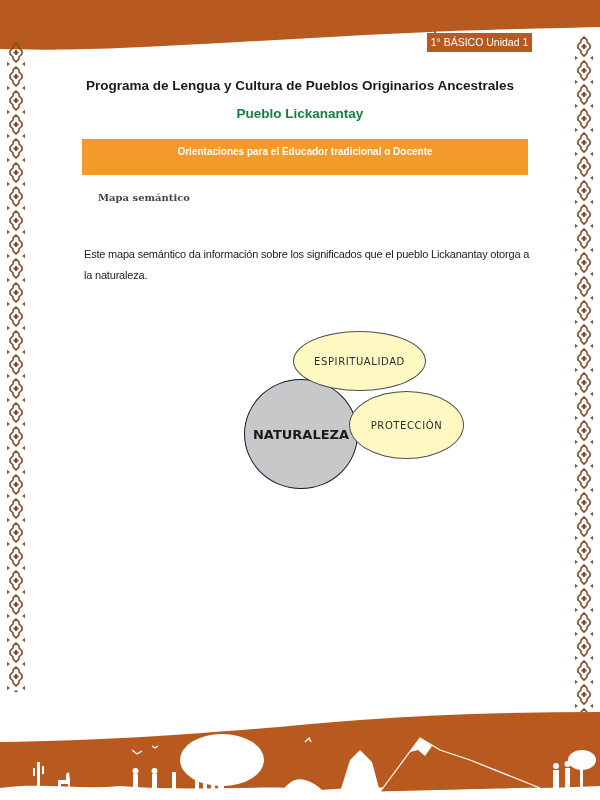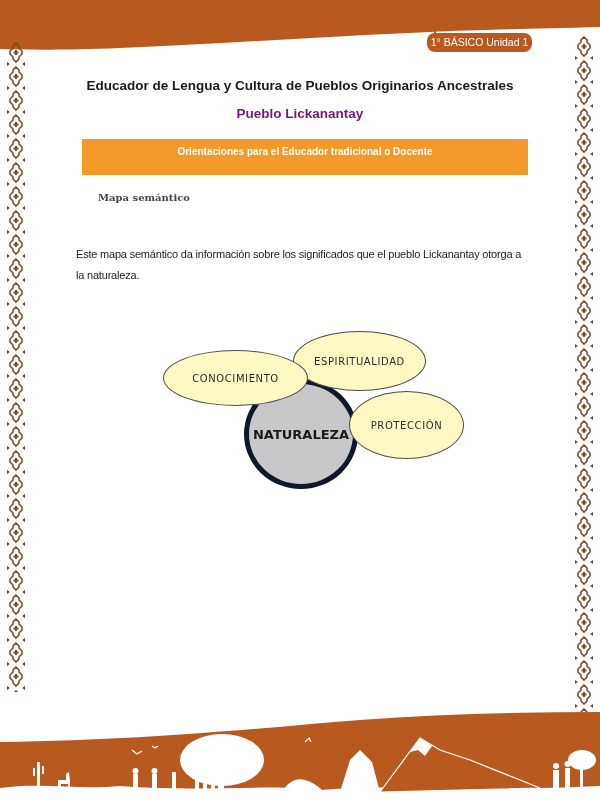--- a/index.html
+++ b/index.html
@@ -2,38 +2,38 @@
 <html><head>
 <meta charset="utf-8">
 <style>
   html, body { margin:0; padding:0; }
   body { width:600px; height:800px; position:relative; overflow:hidden; background:#ffffff; font-family:"Liberation Sans", sans-serif; }
 
   .top-banner { position:absolute; left:0; top:0; width:600px; height:60px; }
   .bottom-banner { position:absolute; left:0; top:700px; width:600px; height:100px; }
 
   .unit-tag-line { position:absolute; left:434px; top:22px; width:2px; height:12px; background:#b85a20; }
-  .unit-tag { position:absolute; left:427px; top:33px; width:105px; height:19px; background:#b85a20; color:#fff; font-family:"Liberation Sans", sans-serif; font-size:10.5px; line-height:19px; text-align:center; border-radius:8px; }
+  .unit-tag { position:absolute; left:427px; top:33px; width:105px; height:19px; background:#b85a20; color:#fff; font-family:"Liberation Sans", sans-serif; font-size:10.5px; line-height:19px; text-align:center; border-radius:0; }
 
   .border-strip { position:absolute; width:18px; }
   .border-left { left:7px; top:42px; height:650px; }
   .border-right { left:575px; top:36px; height:690px; }
 
   .title-1 { position:absolute; left:0; top:78px; width:600px; text-align:center; font-family:"Liberation Sans", sans-serif; font-weight:bold; font-size:13.5px; color:#1a1a1a; }
-  .title-2 { position:absolute; left:0; top:106px; width:600px; text-align:center; font-family:"Liberation Sans", sans-serif; font-weight:bold; font-size:13.5px; color:#701a75; }
+  .title-2 { position:absolute; left:0; top:106px; width:600px; text-align:center; font-family:"Liberation Sans", sans-serif; font-weight:bold; font-size:13.5px; color:#15803d; }
 
   .orange-bar { position:absolute; left:82px; top:139px; width:446px; height:36px; background:#f39a2b; color:#fff; font-family:"Liberation Sans", sans-serif; font-weight:bold; font-size:10px; line-height:26px; text-align:center; }
 
   .section-heading { position:absolute; left:98px; top:192px; font-family:"DejaVu Serif", serif; font-weight:bold; font-size:10px; color:#444; }
 
-  .body-text { position:absolute; left:76px; top:244px; width:450px; font-family:"Liberation Sans", sans-serif; font-size:11px; line-height:21px; color:#222; letter-spacing:-0.2px; }
+  .body-text { position:absolute; left:84px; top:244px; width:450px; font-family:"Liberation Sans", sans-serif; font-size:11px; line-height:21px; color:#222; letter-spacing:-0.2px; }
 
   .map { position:absolute; left:140px; top:325px; width:340px; height:225px; }
   .ellipse { position:absolute; border-radius:50%; background:#fef9c3; border:1.2px solid #4d4d4d; box-sizing:border-box; display:flex; align-items:center; justify-content:center; color:#2b2b2b; font-family:"DejaVu Sans", sans-serif; font-size:10px; letter-spacing:0.6px; font-weight:normal; }
-  .ellipse.center { background:#c8c8cb; border:5px solid #0f172a; color:#1a1a1a; font-weight:bold; font-size:13px; letter-spacing:0; }
+  .ellipse.center { background:#c8c8cb; border:1px solid #0f172a; color:#1a1a1a; font-weight:bold; font-size:13px; letter-spacing:0; }
 </style>
 </head>
 <body>
 
 <svg class="top-banner" viewBox="0 0 600 60" preserveAspectRatio="none">
   <path d="M0,0 H600 V27 C520,29 470,30 430,32 C330,36 220,44 120,48 C70,50 30,50 0,49 Z" fill="#b85a20"></path>
 </svg>
 
 <div class="unit-tag-line"></div>
 <div class="unit-tag">1° BÁSICO Unidad 1</div>
@@ -54,33 +54,32 @@
     <pattern id="andeanR" x="0" y="0" width="18" height="24" patternUnits="userSpaceOnUse">
       <path d="M9,1 L12,4 L12,6 L15,9 L15,12 L12,15 L12,17 L9,20 L6,17 L6,15 L3,12 L3,9 L6,6 L6,4 Z" fill="none" stroke="#7a4a2a" stroke-width="1.6"></path>
       <rect x="8" y="8" width="2" height="5" fill="#7a4a2a"></rect>
       <rect x="6.5" y="9.5" width="5" height="2" fill="#7a4a2a"></rect>
       <path d="M0,20 L3,22 L0,24 Z M18,20 L15,22 L18,24 Z" fill="#7a4a2a"></path>
     </pattern>
   </defs>
   <rect x="0" y="0" width="18" height="690" fill="url(#andeanR)"></rect>
 </svg>
 
-<div class="title-1">Educador de Lengua y Cultura de Pueblos Originarios Ancestrales</div>
+<div class="title-1">Programa de Lengua y Cultura de Pueblos Originarios Ancestrales</div>
 <div class="title-2">Pueblo Lickanantay</div>
 
 <div class="orange-bar">Orientaciones para el Educador tradicional o Docente</div>
 
 <div class="section-heading">Mapa semántico</div>
 <div class="body-text">Este mapa semántico da información sobre los significados que el pueblo Lickanantay otorga a la naturaleza.</div>
 
 <div class="map">
   <div class="ellipse center" style="left:104px; top:54px; width:114px; height:110px;">NATURALEZA</div>
 
   <div class="ellipse" style="left:153px; top:6px; width:133px; height:60px; z-index:1;">ESPIRITUALIDAD</div>
-  <div class="ellipse" style="left:23px; top:25px; width:145px; height:56px; z-index:2;">CONOCIMIENTO</div>
 
   <div class="ellipse" style="left:209px; top:66px; width:115px; height:68px; z-index:1;">PROTECCIÓN</div>
 
 
 </div>
 
 <svg class="bottom-banner" viewBox="0 0 600 100" preserveAspectRatio="none">
   <path d="M0,42 C150,40 260,28 360,20 C440,14 520,12 600,12 V100 H0 Z" fill="#b85a20"></path>
 
   <path d="M0,100 V88 C40,82 80,90 120,86 C200,92 260,84 320,90 C400,84 480,92 600,86 V100 Z" fill="#ffffff"></path>

